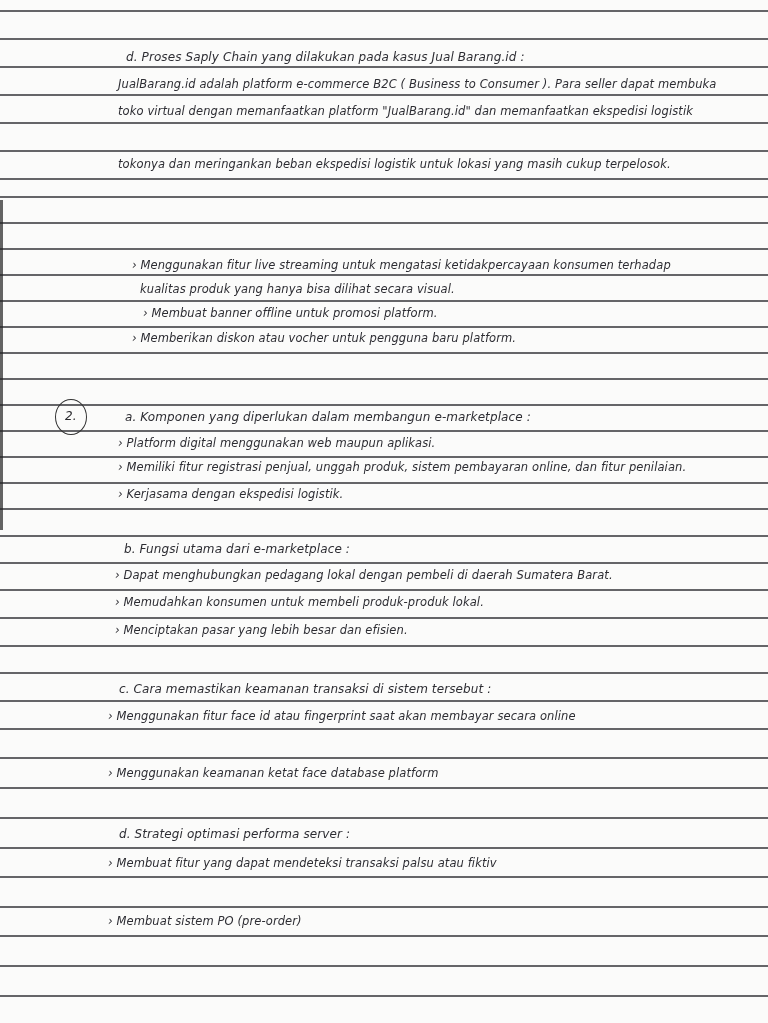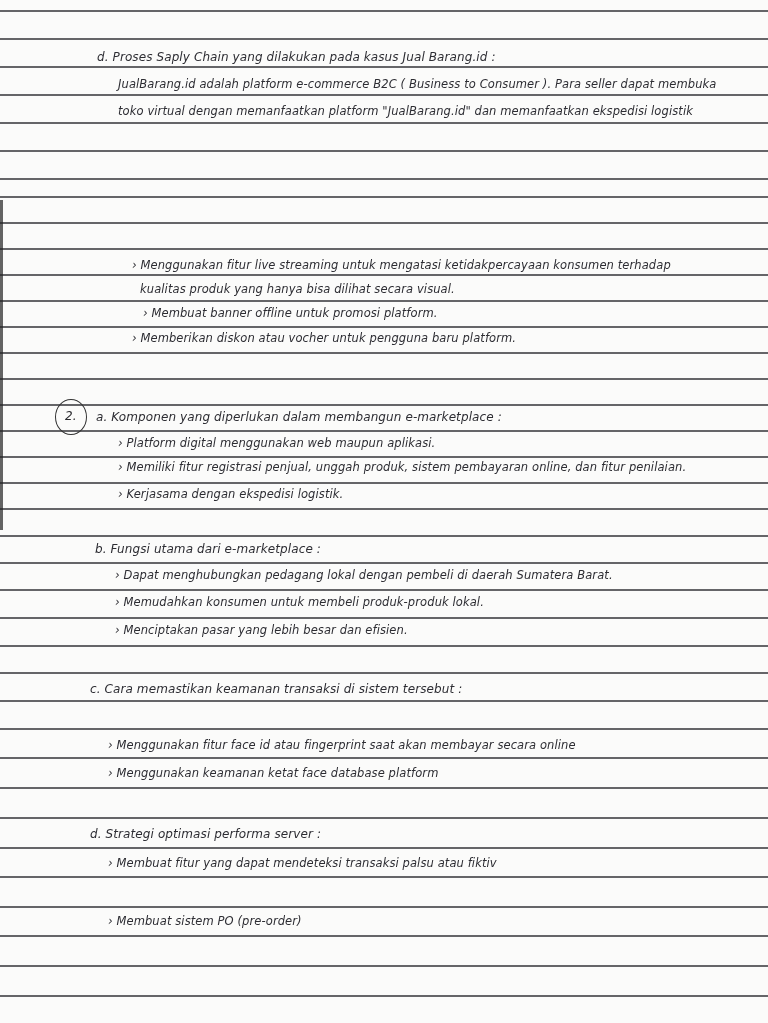--- a/index.html
+++ b/index.html
@@ -12,21 +12,21 @@
   .page { position:absolute; inset:0; }
   .rule {
     position:absolute; left:0; width:768px; height:1.5px;
     background:#4a4a4e; opacity:.85;
   }
   .line {
     position:absolute; white-space:nowrap;
     font-size:11.5px; letter-spacing:.1px; color:#2d2d33;
     font-style:italic;
   }
-  .heading { font-size:12px; }
+  .heading { font-size:12px;margin-left:29px; }
   .circle {
     position:absolute; width:30px; height:34px; border:1.5px solid #333;
     border-radius:50%; left:55px; top:399px;
   }
   .circle span {
     position:absolute; left:9px; top:9px; font-size:12px; font-style:italic;
   }
   .left-edge {
     position:absolute; left:0; top:200px; width:3px; height:330px; background:#222; opacity:.7;
   }
@@ -72,40 +72,41 @@
   <div class="rule" style="top:906px"></div>
   <div class="rule" style="top:935px"></div>
   <div class="rule" style="top:965px"></div>
   <div class="rule" style="top:995px"></div>
 
   <div class="left-edge"></div>
 
   <div class="line heading" style="left:97px;top:50px">d. Proses Saply Chain yang dilakukan pada kasus Jual Barang.id :</div>
   <div class="line" style="left:118px;top:77px">JualBarang.id adalah platform e-commerce B2C ( Business to Consumer ). Para seller dapat membuka</div>
   <div class="line" style="left:118px;top:104px">toko virtual dengan memanfaatkan platform "JualBarang.id" dan memanfaatkan ekspedisi logistik</div>
+  <div class="line" style="left:118px;top:157px">tokonya dan meringankan beban ekspedisi logistik untuk lokasi yang masih cukup terpelosok.</div>
 
   <div class="line" style="left:132px;top:258px">› Menggunakan fitur live streaming untuk mengatasi ketidakpercayaan konsumen terhadap</div>
   <div class="line" style="left:140px;top:282px">kualitas produk yang hanya bisa dilihat secara visual.</div>
   <div class="line" style="left:143px;top:306px">› Membuat banner offline untuk promosi platform.</div>
   <div class="line" style="left:132px;top:331px">› Memberikan diskon atau vocher untuk pengguna baru platform.</div>
 
   <div class="circle">
     <span>2.</span>
   </div>
   <div class="line heading" style="left:96px;top:410px">a. Komponen yang diperlukan dalam membangun e-marketplace :</div>
   <div class="line" style="left:118px;top:436px">› Platform digital menggunakan web maupun aplikasi.</div>
   <div class="line" style="left:118px;top:460px">› Memiliki fitur registrasi penjual, unggah produk, sistem pembayaran online, dan fitur penilaian.</div>
   <div class="line" style="left:118px;top:487px">› Kerjasama dengan ekspedisi logistik.</div>
 
   <div class="line heading" style="left:95px;top:542px">b. Fungsi utama dari e-marketplace :</div>
   <div class="line" style="left:115px;top:568px">› Dapat menghubungkan pedagang lokal dengan pembeli di daerah Sumatera Barat.</div>
   <div class="line" style="left:115px;top:595px">› Memudahkan konsumen untuk membeli produk-produk lokal.</div>
   <div class="line heading" style="left:90px;top:682px">c. Cara memastikan keamanan transaksi di sistem tersebut :</div>
 
   <div class="line" style="left:115px;top:623px">› Menciptakan pasar yang lebih besar dan efisien.</div>
-  <div class="line" style="left:108px;top:738px">› Menggunakan fitur face id atau fingerprint saat akan membayar secara online</div>
+  <div class="line" style="left:108px;top:709px">› Menggunakan fitur face id atau fingerprint saat akan membayar secara online</div>
   <div class="line" style="left:108px;top:766px">› Menggunakan keamanan ketat face database platform</div>
 
   <div class="line heading" style="left:90px;top:827px">d. Strategi optimasi performa server :</div>
   <div class="line" style="left:108px;top:856px">› Membuat fitur yang dapat mendeteksi transaksi palsu atau fiktiv</div>
   <div class="line" style="left:108px;top:914px">› Membuat sistem PO (pre-order)</div>
 
 </div>
 
 </body></html>

